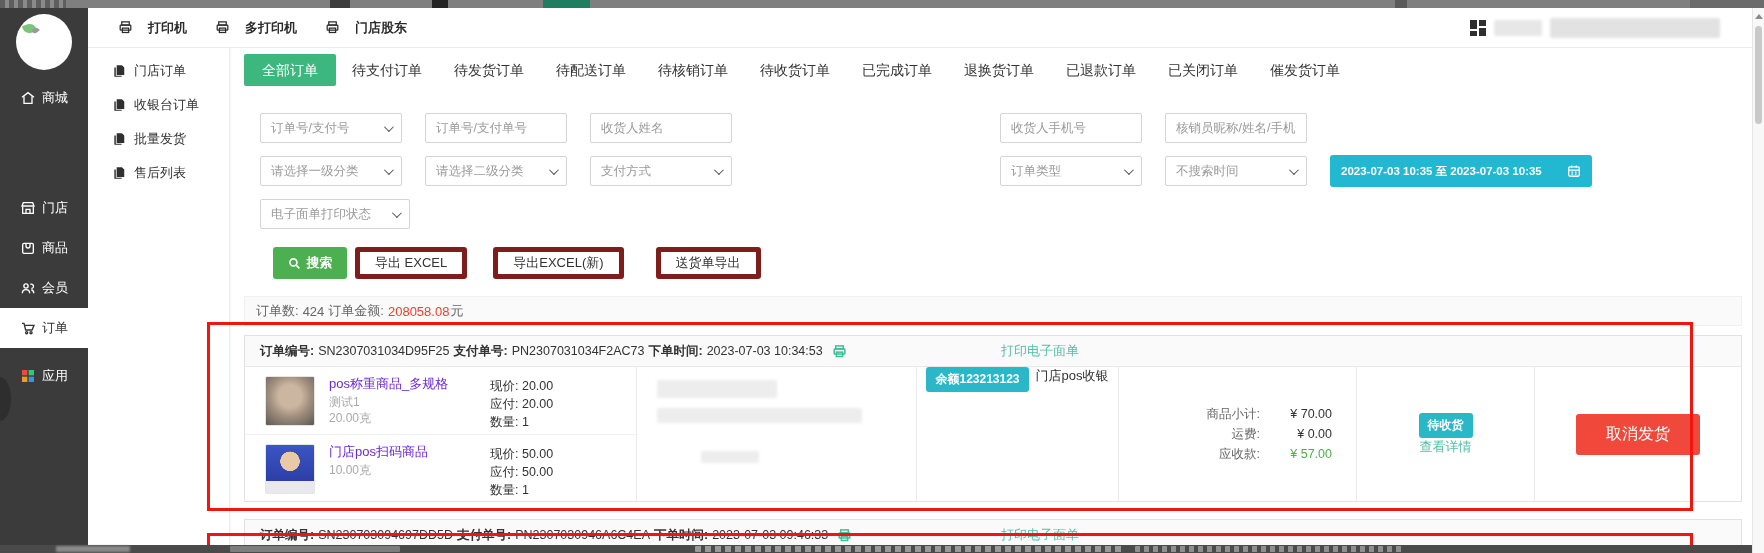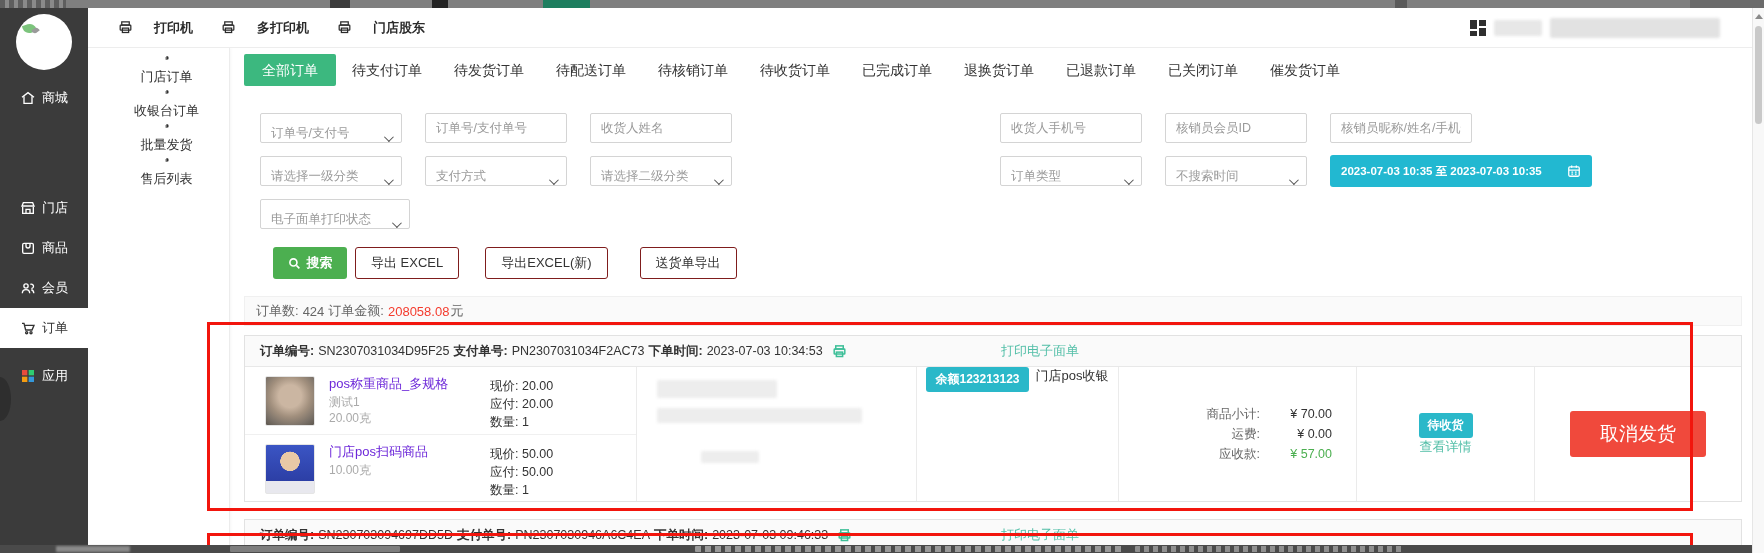--- a/index.html
+++ b/index.html
@@ -21,55 +21,55 @@
   .avatar .leaf2{position:absolute;left:16px;top:14px;width:7px;height:5px;background:#9a9a9a;border-radius:0 4px 0 4px;transform:rotate(-40deg);}
   .side-item{height:40px;display:flex;align-items:center;justify-content:center;gap:6px;color:#fff;font-size:13px;cursor:pointer;}
   .side-item svg{flex:none;}
   .side-item.m1{margin-top:8px;}
   .side-item.m2{margin-top:70px;}
   .side-item.m6{margin-top:8px;}
   .side-item.active{background:#fff;color:#333;}
   .notch{position:absolute;left:-11px;top:377px;width:22px;height:44px;background:#2e2e2e;border-radius:50%;z-index:21;}
   
   .topbar{position:absolute;left:88px;right:0;top:8px;height:40px;background:#fff;border-bottom:1px solid #ededed;display:flex;align-items:center;padding-left:30px;gap:28px;box-sizing:border-box;z-index:10;}
-  .topbar-btn{display:flex;align-items:center;gap:21px;font-size:13px;font-weight:bold;color:#2b2b2b;cursor:pointer;}
+  .topbar-btn{display:flex;align-items:center;gap:15px;font-size:13px;font-weight:bold;color:#2b2b2b;cursor:pointer;}
   .topbar-right{position:absolute;left:1470px;top:8px;height:40px;display:flex;align-items:center;gap:8px;z-index:11;}
   .grid-icon{width:16px;height:16px;position:relative;cursor:pointer;}
   .grid-icon i{position:absolute;background:#2f2f2f;}
   .gi1{left:0;top:0;width:7px;height:9px;}
   .gi2{left:9px;top:0;width:7px;height:6px;}
   .gi3{left:0;top:11px;width:7px;height:5px;}
   .gi4{left:9px;top:8px;width:7px;height:8px;}
   .ub{background:#e7e7e7;border-radius:2px;filter:blur(1.5px);}
   .ub1{width:48px;height:16px;}
   .ub2{width:170px;height:20px;background:#e2e2e2;}
   
   .subsidebar{position:absolute;left:88px;top:48px;bottom:8px;width:142px;background:#fff;border-right:1px solid #ececec;box-shadow:1px 0 3px rgba(0,0,0,0.04);padding-top:4px;box-sizing:border-box;z-index:9;}
-  .sub-item{height:30px;margin:4px 0;display:flex;align-items:center;gap:8px;padding-left:16px;font-size:13px;color:#333;cursor:pointer;flex-direction:column;}
+  .sub-item{height:30px;margin:4px 8px;display:flex;align-items:center;gap:8px;padding-left:16px;font-size:13px;color:#333;cursor:pointer;}
   
   .main{position:absolute;left:230px;top:48px;right:14px;bottom:8px;background:#fff;padding:6px 0 0 14px;box-sizing:border-box;}
   .tabs{display:flex;align-items:center;height:32px;}
   .tab{padding:0 16px;font-size:14px;color:#333;line-height:32px;cursor:pointer;white-space:nowrap;}
   .tab.active{background:#3cb87f;color:#fff;border-radius:2px;padding:0 18px;}
   
   .filters{margin:27px 0 0 16px;}
   .frow{display:flex;margin-bottom:12px;align-items:center;}
   .ctrl{height:30px;border:1px solid #d4d4d4;border-radius:2px;font-size:12.5px;color:#9a9a9a;background:#fff;box-sizing:border-box;margin-right:23px;}
-  .sel{display:flex;align-items:flex-end;justify-content:space-between;padding:0 10px;width:142px;cursor:pointer;}
+  .sel{display:flex;align-items:center;justify-content:space-between;padding:0 10px;width:142px;cursor:pointer;}
   .sel.wide{width:150px;}
   .chev{width:6px;height:6px;border-right:1.7px solid #555;border-bottom:1.7px solid #555;transform:rotate(45deg) translateY(-2px);flex:none;}
   input.ctrl{width:142px;padding:0 10px;outline:none;}
   input.ctrl::placeholder{color:#9a9a9a;}
   .fspacer{width:245px;flex:none;}
   .date-btn{height:32px;background:#22b8d1;color:#fff;font-weight:bold;font-size:11.5px;display:flex;align-items:center;gap:25px;padding:0 11px;border-radius:3px;cursor:pointer;white-space:nowrap;}
   
   .btn-row{display:flex;margin:18px 0 0 29px;align-items:center;}
   .btn{height:32px;display:flex;align-items:center;justify-content:center;font-size:13px;cursor:pointer;box-sizing:border-box;border-radius:3px;}
   .btn-search{background:#4caf50;color:#fff;width:74px;gap:6px;font-weight:bold;margin-right:8px;}
-  .btn-plain{border:1px solid #7f1d1d;background:#fff;color:#333;padding:0 15px;}
+  .btn-plain{border:5px solid #7f1d1d;background:#fff;color:#333;padding:0 15px;}
   .btn-plain.g2{margin-left:26px;}
   .btn-plain.g3{margin-left:32px;}
   
   .stats{margin-top:17px;width:1498px;height:30px;background:#fafafa;border:1px solid #f0f0f0;display:flex;align-items:center;padding-left:11px;font-size:13px;color:#666;gap:4px;box-sizing:border-box;}
   .stats .red{color:#f43b2d;}
   
   .card{width:1498px;border:1px solid #e2e2e2;margin-top:9px;box-sizing:border-box;background:#fff;}
   .card2{margin-top:17px;}
   .card-header{height:30px;background:#fafafa;border-bottom:1px solid #e8e8e8;display:flex;align-items:center;padding:0 15px;font-size:12.5px;color:#333;position:relative;gap:4px;}
   .card-header b{font-weight:bold;}
@@ -97,21 +97,21 @@
   .badge{background:#2ab8c9;color:#fff;font-size:12px;font-weight:bold;padding:4px 9px;border-radius:3px;}
   .pay-method{font-size:13px;color:#333;}
   .totals-col{width:238px;display:flex;flex-direction:column;justify-content:center;padding-right:24px;font-size:12.5px;line-height:20px;}
   .trow{display:flex;justify-content:flex-end;}
   .tlabel{color:#666;}
   .tval{width:72px;text-align:right;color:#333;}
   .tval.green{color:#4caf50;}
   .status-col{width:178px;display:flex;flex-direction:column;align-items:center;justify-content:center;}
   .detail-link{color:#53bfa8;font-size:13px;cursor:pointer;}
   .action-col{width:206px;display:flex;align-items:center;justify-content:center;}
-  .btn-cancel{background:#f0493c;color:#fff;font-size:19px;padding:10px 30px;border-radius:3px;cursor:pointer;}
+  .btn-cancel{background:#f0493c;color:#fff;font-size:16px;padding:10px 30px;border-radius:3px;cursor:pointer;}
   
   .red1{position:absolute;left:207px;top:322px;width:1480px;height:183px;border:3px solid #f2150d;z-index:40;pointer-events:none;}
   .red2{position:absolute;left:207px;top:533px;width:1480px;height:60px;border:3px solid #f2150d;z-index:40;pointer-events:none;}
   
   .bottom-strip{position:absolute;left:0;right:0;bottom:0;height:8px;background:#4a4a4a;z-index:60;}
   .bsb{position:absolute;top:1px;height:6px;border-radius:1px;}
   .bsb1{left:56px;width:74px;background:#8a8a8a;filter:blur(1px);}
   .bsb2{left:230px;width:170px;background:#7d7d7d;}
   .bsb3{left:695px;width:430px;background:repeating-linear-gradient(90deg,#9a9a9a 0 6px,rgba(0,0,0,0) 6px 10px);}
   .bsb4{left:1135px;width:270px;background:repeating-linear-gradient(90deg,#8f8f8f 0 5px,rgba(0,0,0,0) 5px 9px);}
@@ -277,34 +277,33 @@
     <div class="filters">
       <div class="frow">
         <div class="ctrl sel">
           <span>订单号/支付号</span>
           <span class="chev"></span>
         </div>
         <input class="ctrl" placeholder="订单号/支付单号" style="">
         <input class="ctrl" placeholder="收货人姓名" style="">
         <div class="fspacer"></div>
         <input class="ctrl" placeholder="收货人手机号" style="">
-        <input class="ctrl" placeholder="核销员会员ID" style="">
         <input class="ctrl" placeholder="核销员昵称/姓名/手机号" style="">
       </div>
       <div class="frow">
         <div class="ctrl sel">
           <span>请选择一级分类</span>
           <span class="chev"></span>
         </div>
         <div class="ctrl sel">
+          <span>请选择二级分类</span>
+          <span class="chev"></span>
+        </div>
+        <div class="ctrl sel">
           <span>支付方式</span>
-          <span class="chev"></span>
-        </div>
-        <div class="ctrl sel">
-          <span>请选择二级分类</span>
           <span class="chev"></span>
         </div>
         <div class="fspacer"></div>
         <div class="ctrl sel">
           <span>订单类型</span>
           <span class="chev"></span>
         </div>
         <div class="ctrl sel">
           <span>不搜索时间</span>
           <span class="chev"></span>

